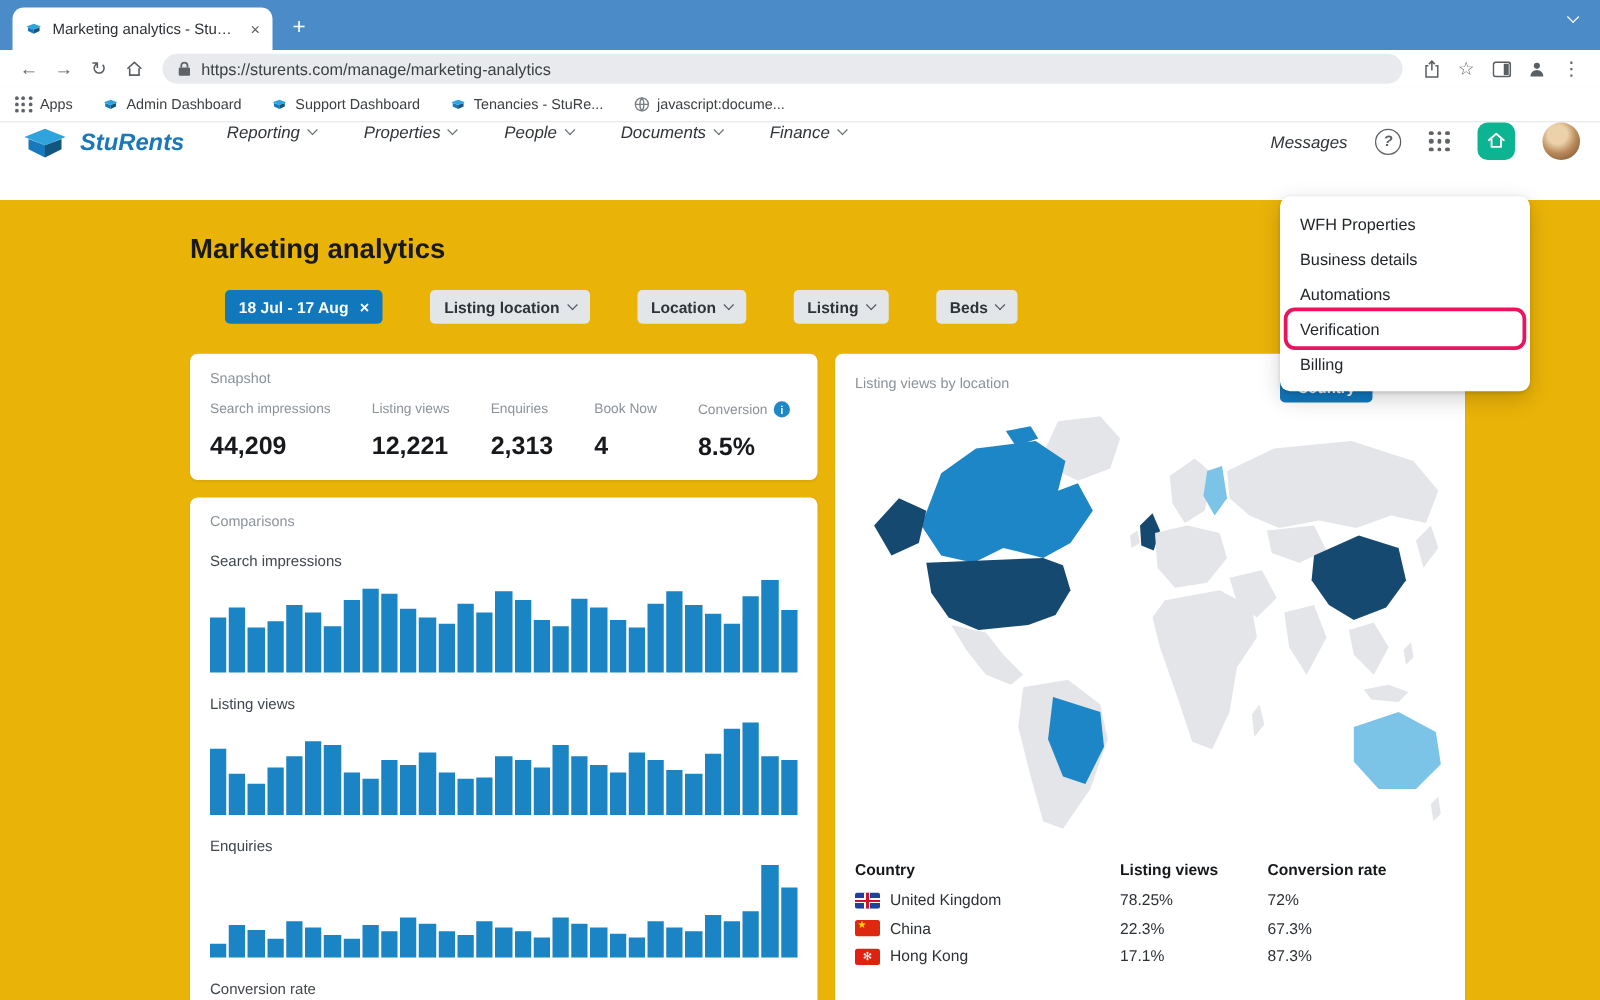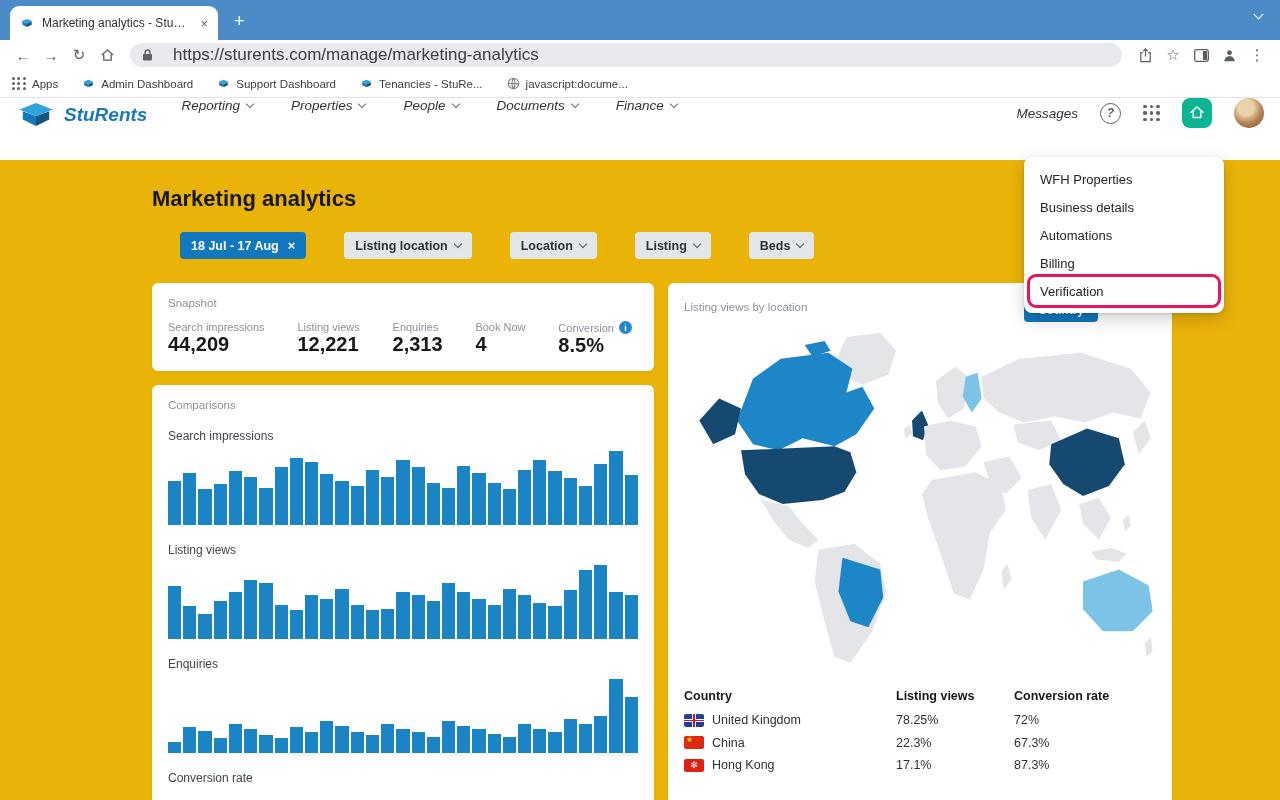--- a/index.html
+++ b/index.html
@@ -12,21 +12,21 @@
          display:flex; align-items:center; gap:8px; padding:0 10px; font-size:12px; color:#2d3136; }
   .tab .t-title { flex:1; white-space:nowrap; overflow:hidden; text-overflow:ellipsis; }
   .tab .t-close { color:#5a5f64; font-size:13px; cursor:pointer; }
   .newtab { color:#fff; font-size:18px; line-height:18px; margin:0 0 10px 16px; cursor:pointer; }
   .win-chev { margin-left:auto; margin-right:18px; margin-bottom:16px; }
   .chev { display:inline-block; width:6px; height:6px; border-right:1.6px solid #6b7177; border-bottom:1.6px solid #6b7177; transform:rotate(45deg); margin-left:7px; position:relative; top:-2px; }
   .chev.w { border-color:#fff; width:7px; height:7px; }
 
   .toolbar { height:30px; background:#fff; display:flex; align-items:center; padding:0 10px; gap:2px; }
   .tb-btn { width:26px; height:24px; display:flex; align-items:center; justify-content:center; color:#5a5f64; font-size:15px; cursor:pointer; }
-  .addr { flex:1; height:24px; background:#e8eaed; border-radius:12px; margin:0 8px; display:flex; align-items:center; gap:20px; padding:12px 12px; font-size:17px; color:#3c4043; }
+  .addr { flex:1; height:24px; background:#e8eaed; border-radius:12px; margin:0 8px; display:flex; align-items:center; gap:8px; padding:12px 12px; font-size:13px; color:#3c4043; }
   .addr .url { white-space:nowrap; overflow:hidden; }
 
   .bookmarks { height:28px; background:#fff; border-bottom:1px solid #e1e3e6; display:flex; align-items:center; padding:0 12px; gap:24px; font-size:11.5px; color:#3c4043; }
   .bm { display:flex; align-items:center; gap:6px; cursor:pointer; white-space:nowrap; }
   .dots9 { width:14px; height:14px; display:grid; grid-template-columns:repeat(3,1fr); gap:2px; }
   .dots9 i { width:3px; height:3px; border-radius:50%; background:#5f6368; }
   .dots9.big { width:17px; height:17px; gap:3px; }
   .dots9.big i { width:3.5px; height:3.5px; }
 
   
@@ -52,21 +52,21 @@
   .chip .x { margin-left:9px; font-size:13px; }
   .chip .chev { border-color:#555a60; }
 
   .cols { display:flex; gap:14px; align-items:flex-start; }
   .col-left { width:502px; } .col-right { width:504px; }
   .card { background:#fff; border-radius:6px; box-shadow:0 1px 2px rgba(27,33,40,.07); padding:14px 16px; }
   .card-title { font-size:11.5px; color:#8b9299; }
 
   .metrics { display:flex; justify-content:space-between; margin-top:12px; padding-right:6px; }
   .m-label { font-size:11px; color:#8b9299; display:flex; align-items:center; gap:5px; }
-  .m-value { font-size:20px; font-weight:700; color:#17191c; margin-top:0; }
+  .m-value { font-size:20px; font-weight:700; color:#17191c; margin-top:13px; }
   .info-i { width:13px; height:13px; border-radius:50%; background:#1e88c9; color:#fff; font-size:9px; font-weight:700; display:inline-flex; align-items:center; justify-content:center; font-style:normal; }
 
   .card.comparisons { margin-top:14px; height:576px; }
   .sec-label { font-size:12px; color:#40464d; margin:18px 0 8px; }
   .sec:first-of-type .sec-label { margin-top:10px; }
   .bars { height:74px; display:flex; align-items:flex-end; gap:2px; }
   .bars i { flex:1; display:block; }
 
   .map-head { position:relative; height:26px; }
   .country-btn { position:absolute; left:340px; top:0; height:25px; padding:0 14px; background:#1178bd; color:#fff; font-size:12px; font-weight:600; border:none; border-radius:4px; cursor:pointer; }
@@ -508,18 +508,18 @@
         </div>
       </div>
     </div>
   </div>
 </div>
 
 <div class="menu">
   <div class="menu-item"><span>WFH Properties</span></div>
   <div class="menu-item"><span>Business details</span></div>
   <div class="menu-item"><span>Automations</span></div>
-  <div class="menu-item"><span>Billing</span></div>
   <div class="menu-item">
     <span>Verification</span>
     <span class="ring"></span>
   </div>
+  <div class="menu-item"><span>Billing</span></div>
 </div>
 
 </body></html>

